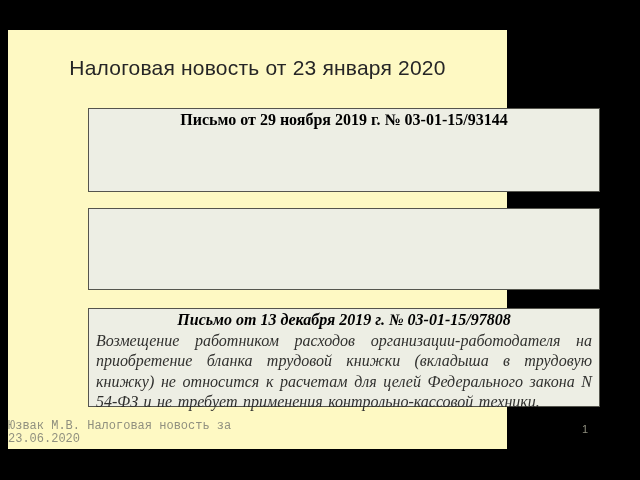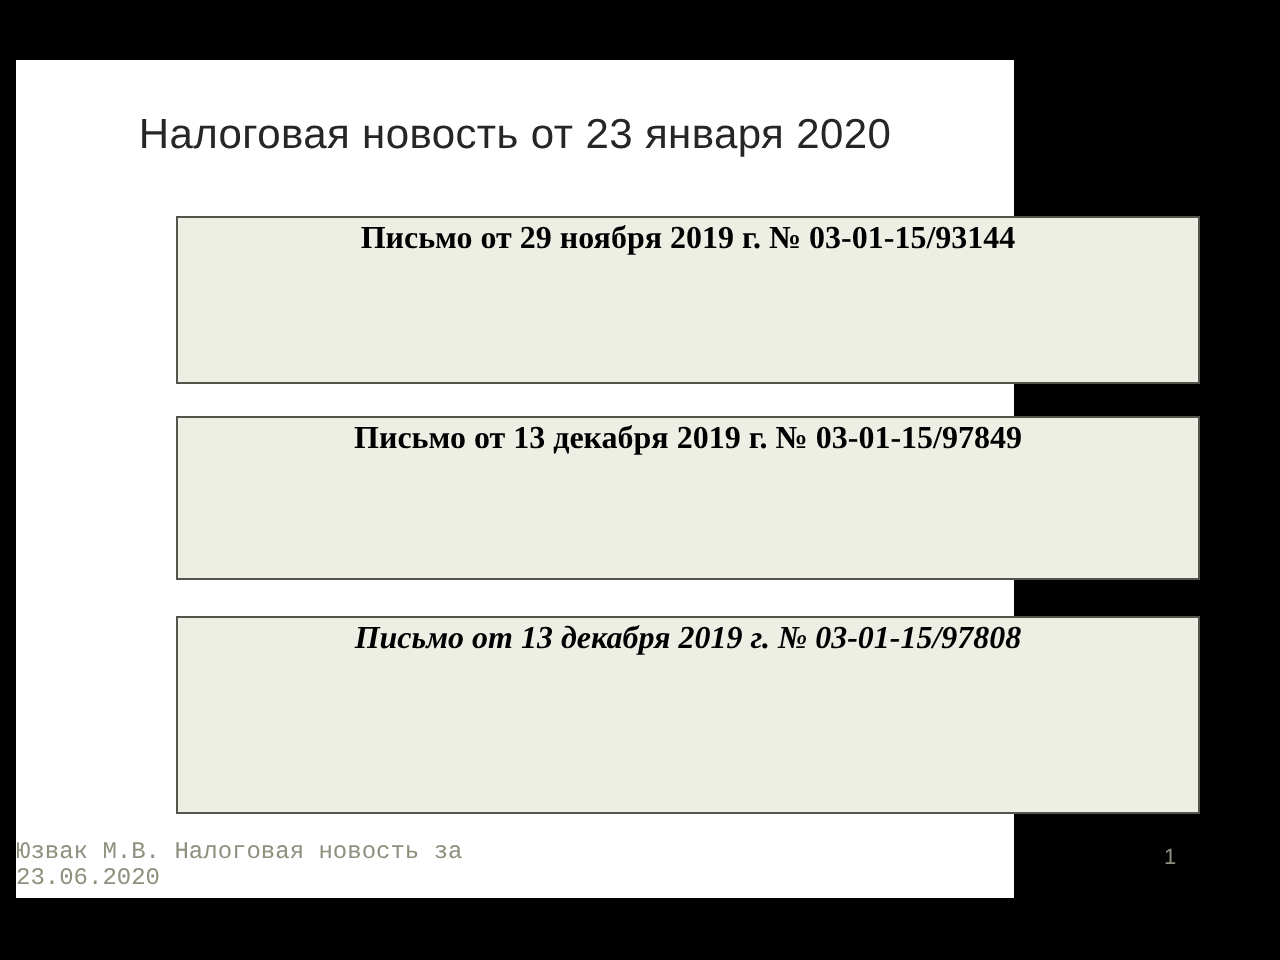--- a/index.html
+++ b/index.html
@@ -10,21 +10,21 @@
     background: #000;
     overflow: hidden;
     font-family: "Liberation Sans", sans-serif;
   }
   .slide {
     position: absolute;
     left: 8px;
     top: 30px;
     width: 499px;
     height: 419px;
-    background: #ffffff;
+    background: #fef9c3;
   }
   .slide-title {
     position: absolute;
     top: 26px;
     left: 0;
     width: 100%;
     text-align: center;
     font-size: 21px;
     letter-spacing: 0.2px;
     color: #262626;
@@ -88,25 +88,25 @@
 
   <div class="slide">
 
     <div class="slide-title">Налоговая новость от 23 января 2020</div>
 
     <div class="letter letter-1">
       <div class="letter-header">Письмо от 29 ноября 2019 г. № 03-01-15/93144</div>
     </div>
 
     <div class="letter letter-2">
-      <div class="letter-header">Письмо от 13 декабря 2019 г. № 03-01-15/97849</div>
     </div>
 
     <div class="letter letter-3">
       <div class="letter-header">Письмо от 13 декабря 2019 г. № 03-01-15/97808</div>
+      <div class="letter-body">Возмещение работником расходов организации-работодателя на приобретение бланка трудовой книжки (вкладыша в трудовую книжку) не относится к расчетам для целей Федерального закона N 54-ФЗ и не требует применения контрольно-кассовой техники.</div>
     </div>
 
     <div class="footer-credit">
       <div>Юзвак М.В. Налоговая новость за</div>
       <div>23.06.2020</div>
     </div>
 
     <div class="page-number">1</div>
 
   </div>

